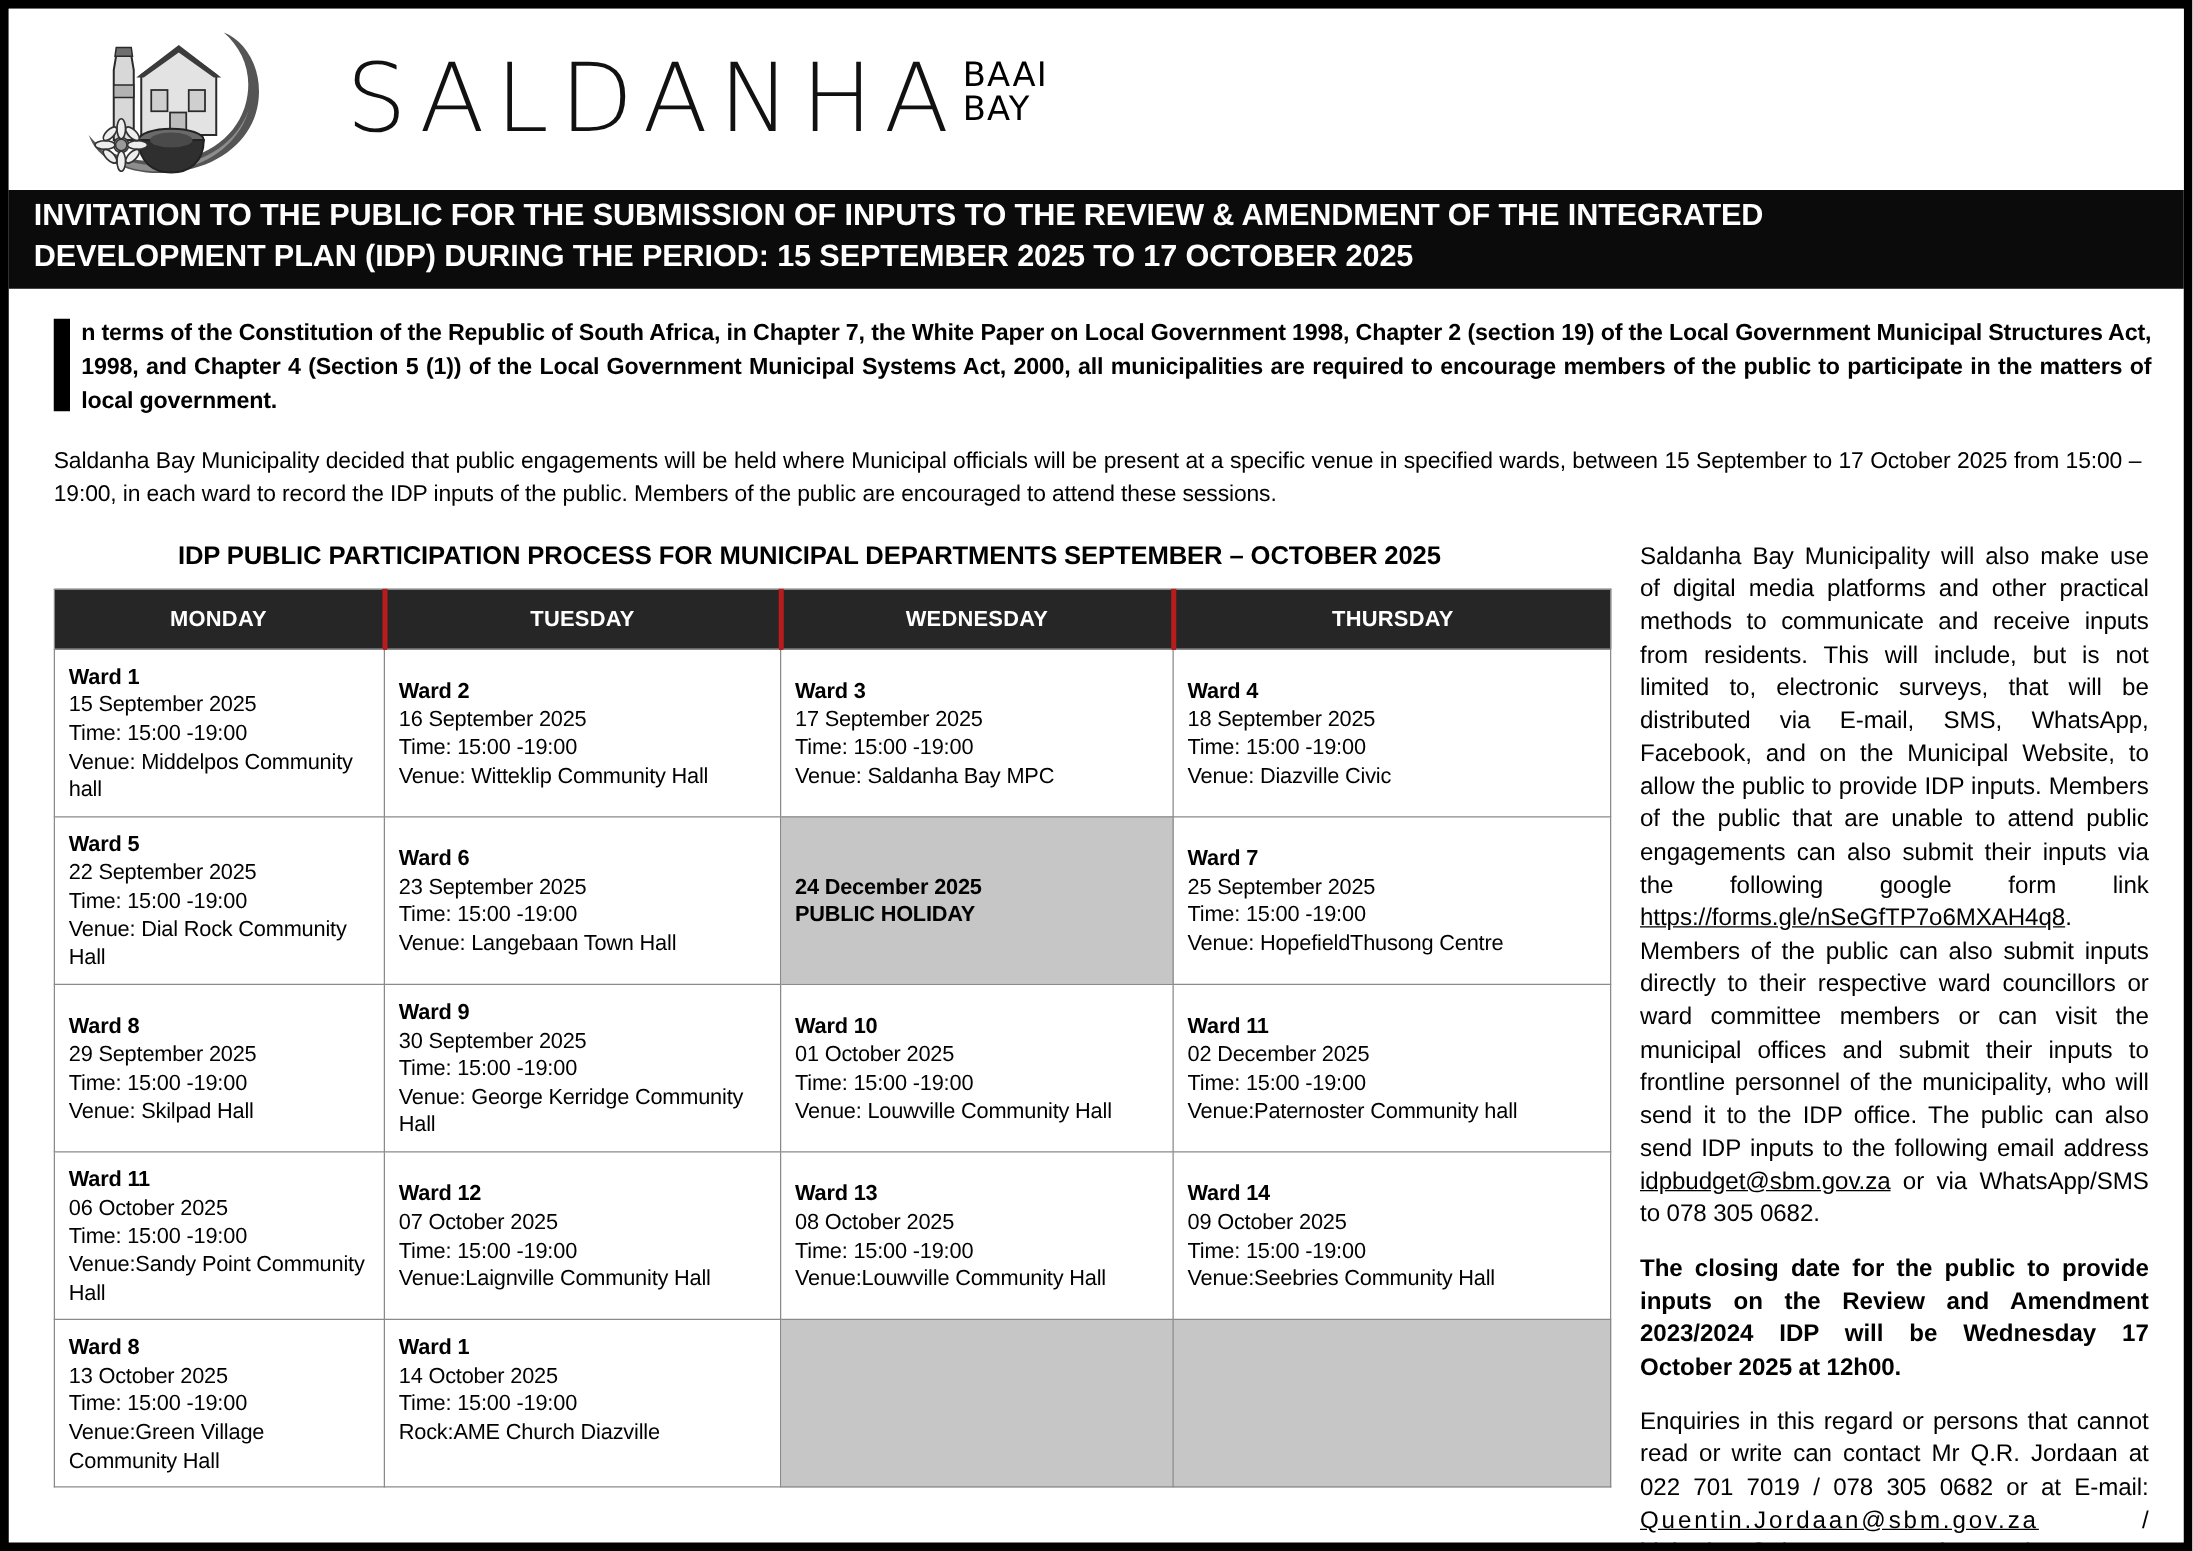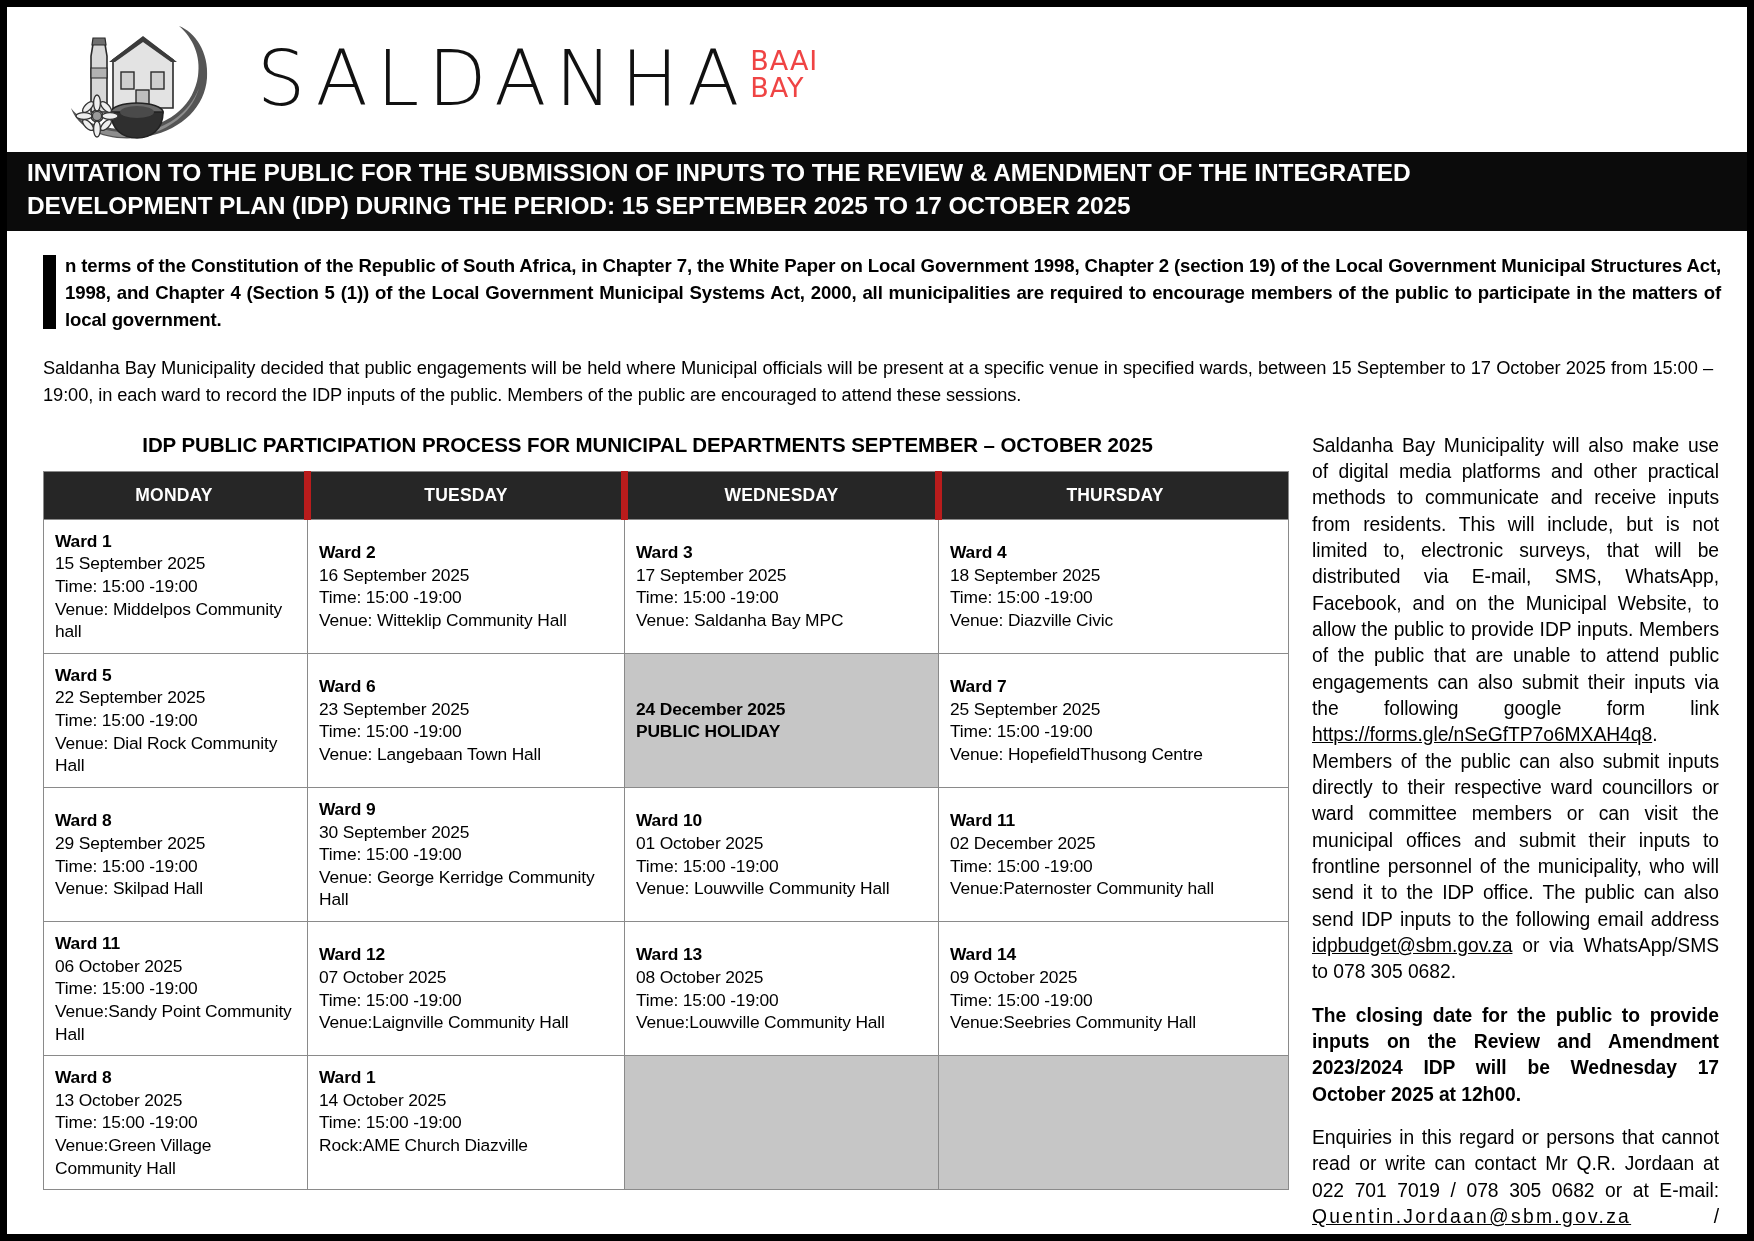--- a/index.html
+++ b/index.html
@@ -23,20 +23,21 @@
   }
 
   
   .logo-band {
     height: 145px;
     flex: 0 0 145px;
     display: flex;
     align-items: center;
     padding-left: 46px;
     background: #fff;
+    gap: 20px;
   }
   .logo-mark {
     width: 200px; height: 128px;
     position: relative;
     flex: 0 0 200px;
   }
   .logo-mark svg { display: block; }
   .logo-words {
     margin-left: 4px;
     display: flex;
@@ -54,21 +55,21 @@
     font-weight: 300;
     line-height: 0.95;
     color: #111;
   }
   .logo-baaibay {
     font-family: "DejaVu Sans", sans-serif;
     font-size: 27px;
     line-height: 1.0;
     letter-spacing: 1px;
     font-weight: 400;
-    color: #ef4444;
+    color: #000000;
     margin-top: 4px;
     margin-left: 2px;
   }
   .logo-sub {
     font-family: "Liberation Sans", sans-serif;
     font-size: 25.5px;
     font-weight: bold;
     letter-spacing: 0.4px;
     color: #111;
     margin-top: 6px;
@@ -172,21 +173,21 @@
   }
   table.sched th {
     background: #262626;
     color: #fff;
     font-size: 17.5px;
     font-weight: bold;
     letter-spacing: 0.2px;
     height: 48px;
     vertical-align: middle;
     text-align: center;
-    border-right: 7px solid #b91c1c;
+    border-right: 4px solid #b91c1c;
   }
   table.sched th:last-child { border-right: none; }
   table.sched td {
     border: 1px solid #8a8a8a;
     vertical-align: top;
     padding: 10px 10px 10px 11px;
     font-size: 17.4px;
     line-height: 1.30;
     letter-spacing: -0.15px;
   }

